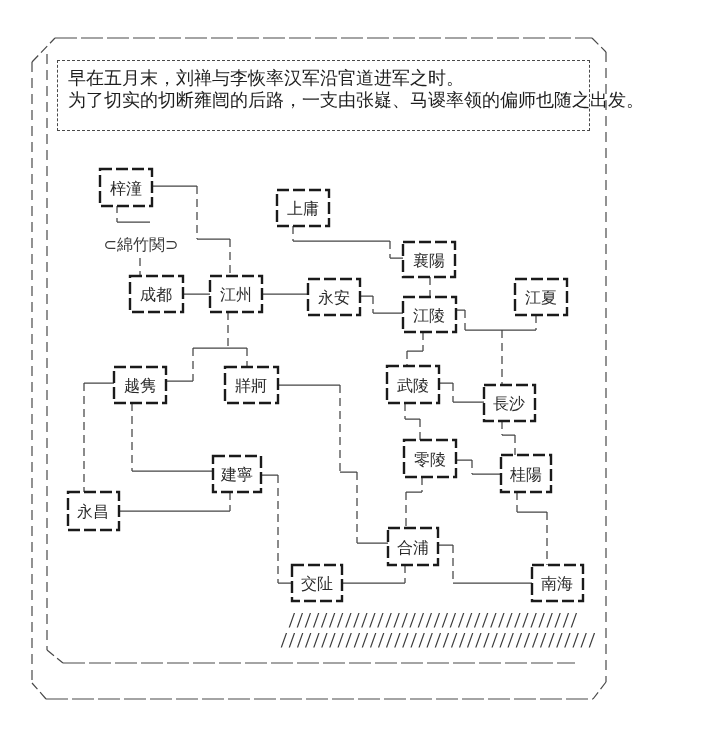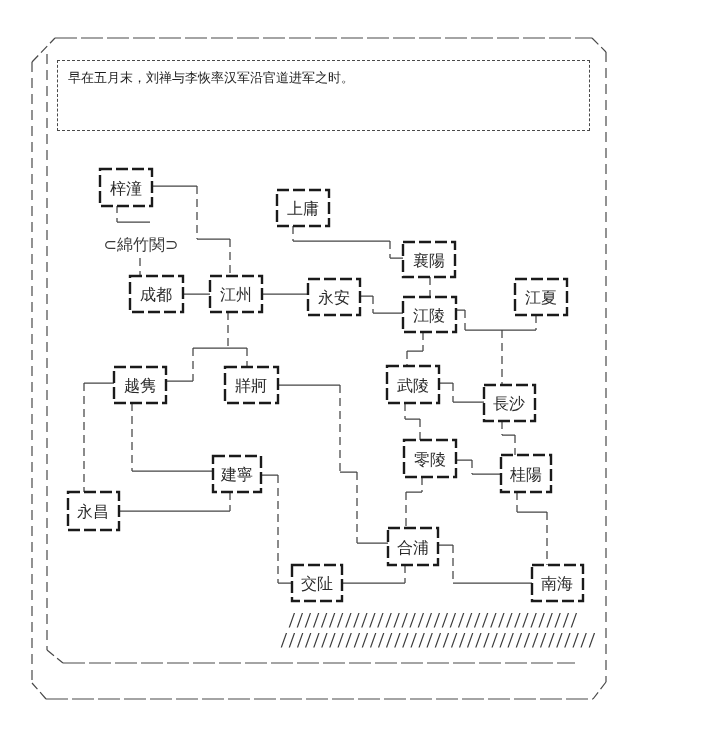--- a/index.html
+++ b/index.html
@@ -50,21 +50,21 @@
 
   
   .msgbox{
     position:absolute;
     left:57px;top:60px;
     width:521px;height:63px;
     border:1px dashed #4a4a4a;
     padding:6px 0 0 10px;
     background:#ffffff;
     color:#1d1d1d;
-    font-size:13px;
+    font-size:18px;
     line-height:22px;
     white-space:nowrap;
   }
 </style>
 </head>
 <body>
 
 <div class="stage">
 
   <svg width="705" height="730" viewBox="0 0 705 730">
@@ -208,15 +208,16 @@
     </g>
 
     <g>
       <text class="hatch" x="288" y="626" textLength="290" lengthAdjust="spacingAndGlyphs">////////////////////////////////////</text>
       <text class="hatch" x="280" y="646" textLength="316" lengthAdjust="spacingAndGlyphs">///////////////////////////////////////</text>
     </g>
   </svg>
 
   <div class="msgbox">
     <div>早在五月末，刘禅与李恢率汉军沿官道进军之时。</div>
+    <div>为了切实的切断雍闿的后路，一支由张嶷、马谡率领的偏师也随之出发。</div>
   </div>
 
 </div>
 
 </body></html>

